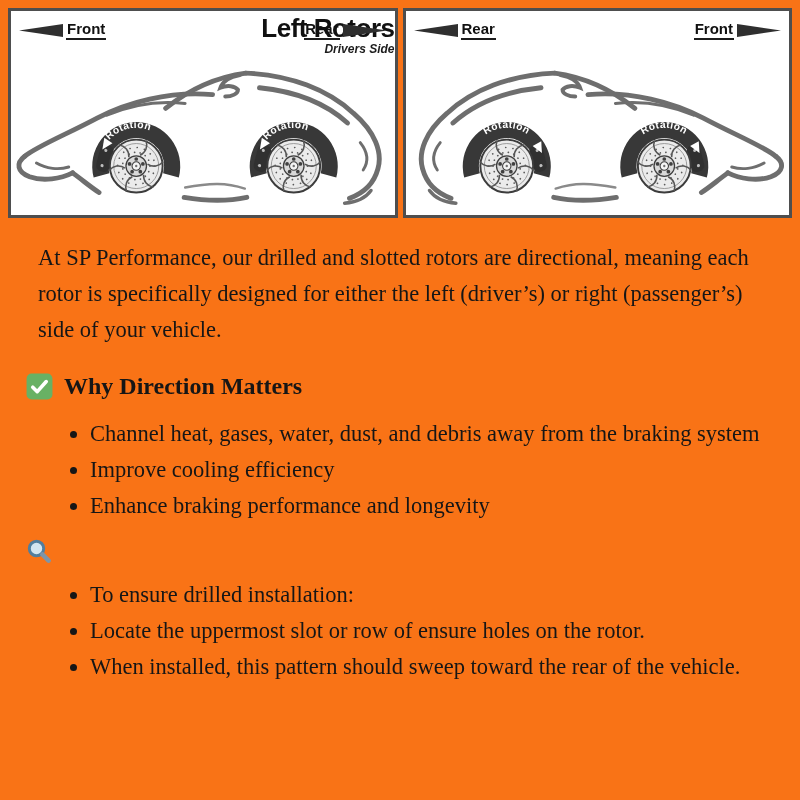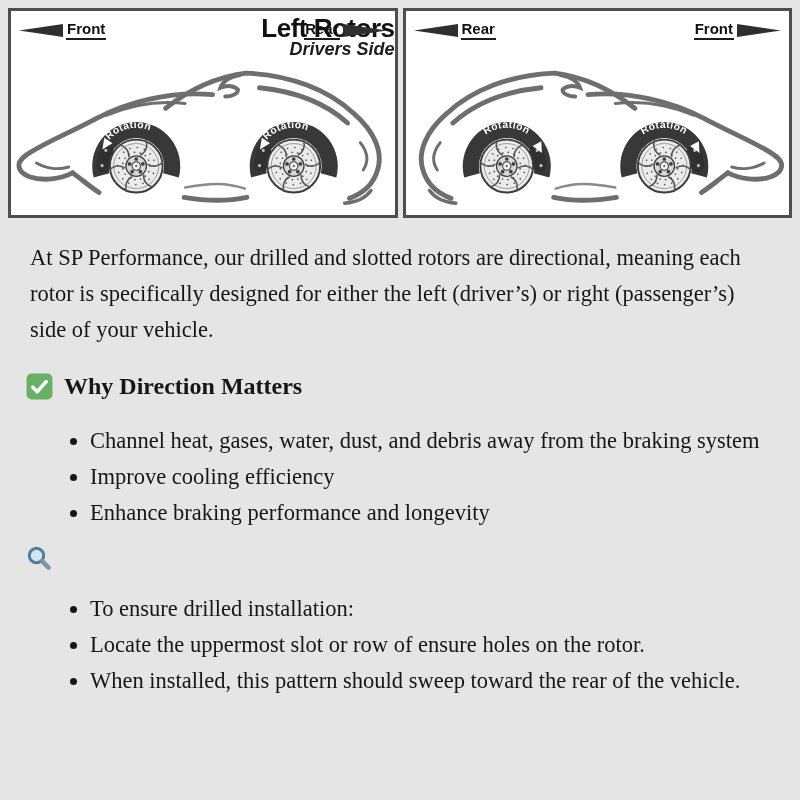--- a/index.html
+++ b/index.html
@@ -1,45 +1,45 @@
 <!DOCTYPE html>
 <html><head>
 <meta charset="utf-8">
 <style>
   html,body{margin:0;padding:0;background:#ffffff;}
-  .page{width:800px;height:800px;overflow:hidden;background:#e5e5e5;
+  .page{width:800px;height:800px;overflow:hidden;background:#f97316;
         font-family:"Liberation Serif", serif;color:#161616;}
 
   
   .diagram{display:flex;gap:5px;padding:8px 8px 0 8px;box-sizing:border-box;}
   .panel{flex:1;height:204px;border:3px solid #4e4e4e;position:relative;background:#fff;}
   .panel-header{position:absolute;top:4px;left:0;right:0;height:48px;
                 font-family:"Liberation Sans", sans-serif;}
   .title-block{text-align:right;}
   .panel-title{font-weight:bold;font-size:26px;line-height:26px;letter-spacing:-.5px;color:#111;}
-  .panel-subtitle{font-weight:bold;font-style:italic;font-size:18px;line-height:17px;color:#1c1c1c;}
+  .panel-subtitle{font-weight:bold;font-style:italic;font-size:12px;line-height:17px;color:#1c1c1c;}
   .dir{position:absolute;top:5px;display:flex;align-items:center;gap:3px;
        font-weight:bold;font-size:15px;color:#111;}
   .dir-left{left:8px;} .dir-right{right:8px;}
   .dir .lbl{border-bottom:2.5px solid #1c1c1c;padding:0 1px 1px 1px;}
   .car{position:absolute;left:0;bottom:2px;width:100%;height:150px;display:block;}
   .rot{font-family:"Liberation Sans", sans-serif;font-weight:bold;font-size:10.5px;
        letter-spacing:.4px;fill:#ffffff;}
   .rot-arrow{fill:#ffffff;}
 
   
   .content{padding:0 26px 0 26px;font-size:22.5px;line-height:36px;}
-  .content p{margin:4px;}
+  .content p{margin:12px;}
   .intro{margin-top:22px !important;max-width:748px;}
   h2.sec{margin:20px 0 0 0;font-size:24px;line-height:36px;font-weight:bold;
          display:flex;align-items:center;gap:11px;}
   h3.sec{margin:14px 0 0 0;font-size:24px;line-height:36px;font-weight:normal;
          display:flex;align-items:center;gap:10px;color:#1b1b1b;}
   .lead{margin-top:14px !important;}
-  ul.blist{margin:19px 0 0 0;padding:0 0 0 64px;}
+  ul.blist{margin:12px 0 0 0;padding:0 0 0 64px;}
   ul.blist li{line-height:36px;}
   .ico{flex:0 0 auto;display:inline-block;}
 </style>
 </head>
 <body>
 
 <svg width="0" height="0" style="position:absolute" aria-hidden="true">
   <defs>
     <g id="wheel-g">
 

